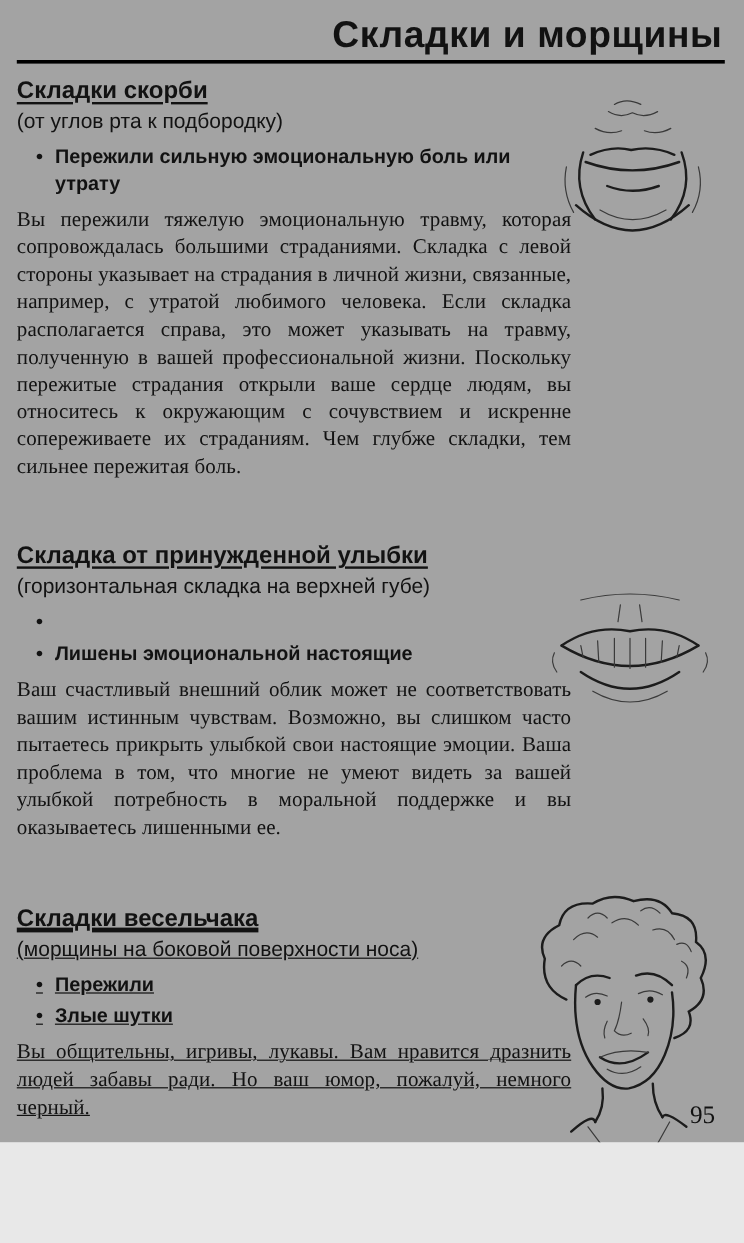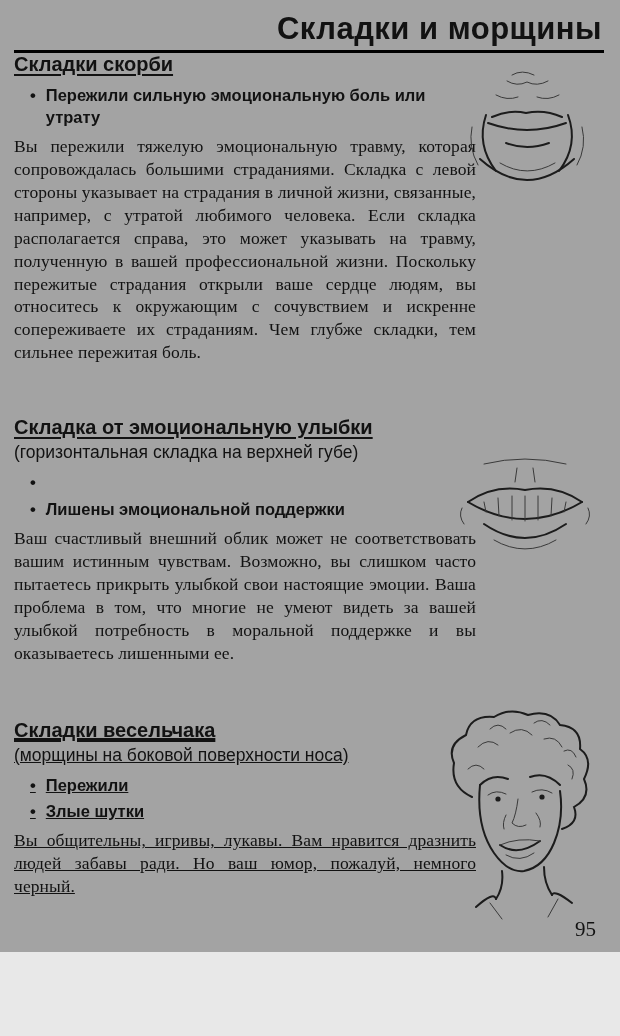--- a/index.html
+++ b/index.html
@@ -22,21 +22,21 @@
     line-height:1.1;
     letter-spacing:0.5px;
     padding-right:2px;
   }
   .title-rule {
     border:0;
     border-top:3px solid #000;
     margin:4px 0 0 0;
   }
   .section { position:relative; }
-  .section-1 { }
+  .section-1 { margin-top:12px; }
   .section-2 { margin-top:52px; }
   .section-3 { margin-top:54px;text-decoration:underline; }
   .text-col { width:462px; }
   .section-heading {
     font-family:"Liberation Sans", sans-serif;
     font-weight:bold;
     font-size:20px;
     text-decoration:underline;
     text-underline-offset:3px;
   }
@@ -99,20 +99,21 @@
         <path class="sketch" d="M28,92 Q75,134 122,92"></path>
         <path class="sketch-thin" d="M48,96 Q75,112 103,96"></path>
         <path class="sketch-thin" d="M44,28 Q55,34 66,30"></path>
         <path class="sketch-thin" d="M85,30 Q96,34 107,28"></path>
         <path class="sketch-thin" d="M20,60 Q16,80 26,98"></path>
         <path class="sketch-thin" d="M130,60 Q135,80 125,98"></path>
       </svg>
     </div>
     <div class="text-col">
       <div class="section-heading">Складки скорби</div>
+      <div class="section-subheading">(от углов рта к подбородку)</div>
       <div class="bullet-list">
         <div class="bullet-item">
           <span class="bullet-marker">•</span>
           <span>Пережили сильную эмоциональную боль или утрату</span>
         </div>
       </div>
       <div class="section-body">Вы пережили тяжелую эмоциональную травму, которая сопровождалась большими страданиями. Складка с левой стороны указывает на страдания в личной жизни, связанные, например, с утратой любимого человека. Если складка располагается справа, это может указывать на травму, полученную в вашей профессиональной жизни. Поскольку пережитые страдания открыли ваше сердце людям, вы относитесь к окружающим с сочувствием и искренне сопереживаете их страданиям. Чем глубже складки, тем сильнее пережитая боль.</div>
     </div>
   </div>
 
@@ -123,29 +124,29 @@
         <path class="sketch-thin" d="M63,18 L61,32 M79,18 L81,32"></path>
         <path class="sketch" d="M14,52 Q40,34 71,40 Q102,34 128,52"></path>
         <path class="sketch" d="M14,52 Q71,86 128,52"></path>
         <path class="sketch-thin" d="M30,52 L32,62 M44,48 L45,66 M58,46 L58,70 M71,46 L71,71 M84,46 L84,70 M98,48 L97,66 M112,52 L110,62"></path>
         <path class="sketch" d="M30,74 Q71,102 112,74"></path>
         <path class="sketch-thin" d="M40,90 Q71,108 102,90"></path>
         <path class="sketch-thin" d="M8,58 Q4,66 10,74 M134,58 Q138,66 132,74"></path>
       </svg>
     </div>
     <div class="text-col">
-      <div class="section-heading">Складка от эмоциональную улыбки</div>
+      <div class="section-heading">Складка от принужденной улыбки</div>
       <div class="section-subheading">(горизонтальная складка на верхней губе)</div>
       <div class="bullet-list">
         <div class="bullet-item">
           <span class="bullet-marker">•</span>
         </div>
         <div class="bullet-item">
           <span class="bullet-marker">•</span>
-          <span>Лишены эмоциональной поддержки</span>
+          <span>Лишены эмоциональной настоящие</span>
         </div>
       </div>
       <div class="section-body">Ваш счастливый внешний облик может не соответствовать вашим истинным чувствам. Возможно, вы слишком часто пытаетесь прикрыть улыбкой свои настоящие эмоции. Ваша проблема в том, что многие не умеют видеть за вашей улыбкой потребность в моральной поддержке и вы оказываетесь лишенными ее.</div>
     </div>
   </div>
 
   <div class="section section-3">
     <div class="figure fig-3">
       <svg viewBox="0 0 172 214">
         <path class="sketch" d="M40,90 Q18,80 22,56 Q14,38 34,28 Q38,8 62,10 Q78,0 96,8 Q118,2 128,18 Q150,20 148,42 Q162,52 152,72 Q160,90 142,100 Q148,116 130,122"></path>

